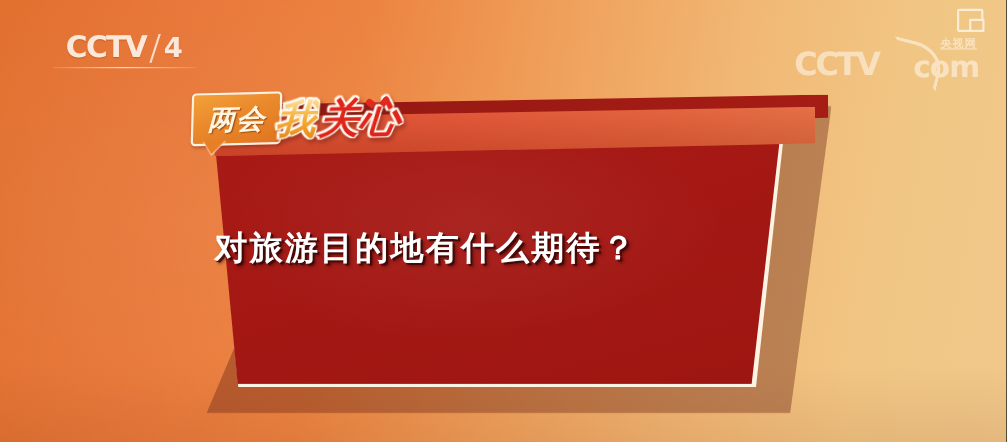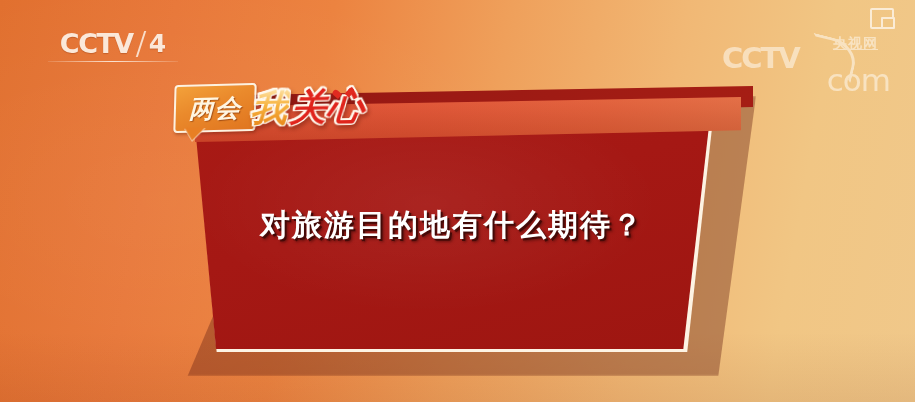--- a/index.html
+++ b/index.html
@@ -110,35 +110,35 @@
     left: 0; top: 8px;
     font-family: "DejaVu Sans", sans-serif;
     font-weight: 700;
     font-size: 29px;
     letter-spacing: -2px;
     color: #fffaf2;
     line-height: 1;
   }
   .wm-cn {
     position: absolute;
-    right: 12px; top: 0px;
-    font-family: "DejaVu Sans", sans-serif;
-    font-weight: 700;
-    font-size: 14px;
+    right: 2px; top: 0px;
+    font-family: "DejaVu Sans", sans-serif;
+    font-weight: 700;
+    font-size: 10px;
     letter-spacing: 1px;
     color: #fffaf2;
     line-height: 1;
     text-decoration: underline;
   }
   .wm-com {
     position: absolute;
-    right: 0px; top: 29px;
-    font-family: "DejaVu Sans", sans-serif;
-    font-weight: 400;
-    font-size: 31px;
+    right: 0px; top: 12px;
+    font-family: "DejaVu Sans", sans-serif;
+    font-weight: 700;
+    font-size: 27px;
     letter-spacing: -1px;
     color: #fffaf2;
     line-height: 1;
   }
   .wm-swoosh {
     position: absolute;
     left: 86px; top: 2px;
     width: 42px; height: 34px;
     border: 3px solid #fffaf2;
     border-left-color: transparent;
@@ -243,21 +243,20 @@
     clip-path: polygon(0% 0%, 100% 0%, 95.0% 100%, 4.1% 100%);
     pointer-events: none;
   }
 
   
   .question {
     position: absolute;
     left: 195px;
     top: 205px;
     width: 514px;
-    text-align: center;
     font-family: "DejaVu Sans", sans-serif;
     font-weight: 700;
     font-size: 30px;
     letter-spacing: 2px;
     color: #ffffff;
     text-shadow:
        2px 2px 0 rgba(60,8,6,0.85),
        3px 3px 3px rgba(40,5,4,0.55);
     white-space: nowrap;
   }

